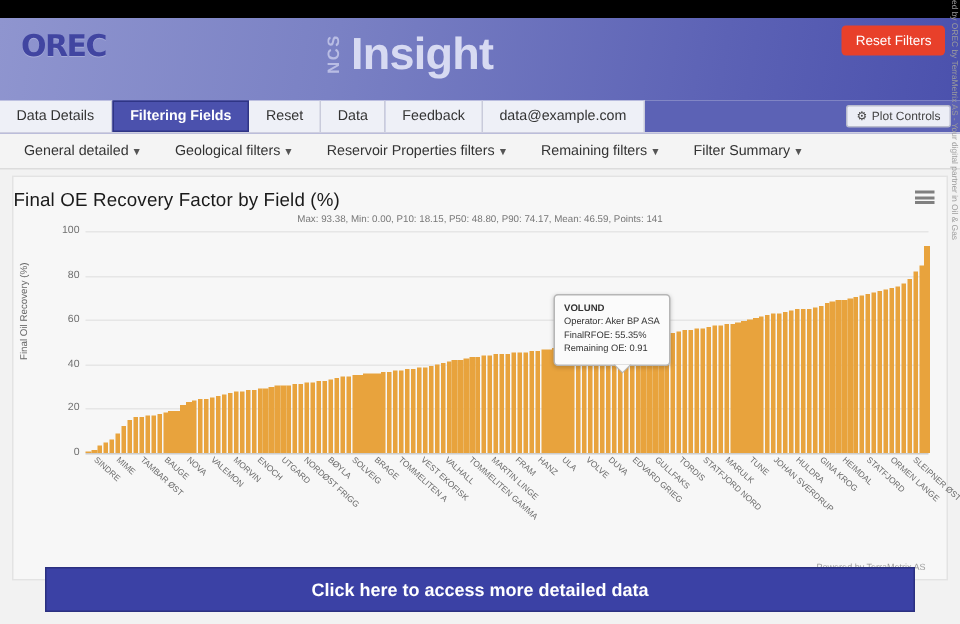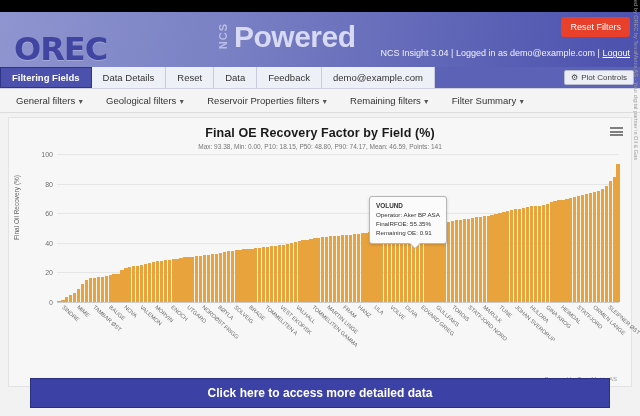--- a/index.html
+++ b/index.html
@@ -16,22 +16,22 @@
   .topstrip { height: 12px; background: #000; }
 
   
   .header {
     position: relative;
     height: 55px;
     background: linear-gradient(100deg, #8f95cf 0%, #7a81c4 35%, #5c62b5 75%, #4b51ad 100%);
     overflow: hidden;
   }
   .logo {
-    position: absolute; left: 14px; top: 18px;
-    font-size: 32px; font-weight: bold; letter-spacing: -1px;
+    position: absolute; left: 14px; top: 6px;
+    font-size: 20px; font-weight: bold; letter-spacing: -1px;
     color: #3b3f9e; opacity: .92;
     font-family: "DejaVu Sans", sans-serif;
     text-shadow: 0 1px 0 rgba(255,255,255,.25);
   }
   .brand { position: absolute; left: 208px; top: 8px; display: flex; align-items: flex-end; }
   .brand-ncs {
     transform: rotate(-90deg);
     transform-origin: center;
     font-size: 11px; font-weight: bold; letter-spacing: 1px;
     color: #b9bde4; margin-right: -4px; margin-bottom: 12px;
@@ -88,21 +88,21 @@
 
   
   .chart-panel {
     position: relative;
     margin: 4px 8px 0 8px;
     height: 270px;
     background: #f7f7f7;
     border: 1px solid #e3e3e3;
   }
   .chart-title {
-    text-align: center; font-size: 12.5px; font-weight: bold;
+    text-align: left; font-size: 12.5px; font-weight: normal;
     color: #1a1a1a; padding-top: 8px; letter-spacing: .1px;
   }
   .chart-sub {
     text-align: center; font-size: 6.5px; color: #777; margin-top: 3px;
   }
   .burger {
     position: absolute; right: 8px; top: 8px;
     width: 13px; height: 11px; cursor: pointer;
     display: flex; flex-direction: column; justify-content: space-between;
     padding: 1px 0;
@@ -184,44 +184,41 @@
 <body>
 
 <div id="screen">
 
   <div class="topstrip"></div>
 
   <div class="header">
     <div class="logo">OREC</div>
     <div class="brand">
       <div class="brand-ncs">NCS</div>
-      <div class="brand-main">Powered</div>
+      <div class="brand-main">Insight</div>
     </div>
     <button class="reset-btn">Reset Filters</button>
-    <div class="userline">
-      <span>NCS Insight 3.04 | Logged in as demo@example.com | </span><a href="#">Logout</a>
-    </div>
   </div>
 
   <div class="tabbar">
+    <div class="tab">Data Details</div>
     <div class="tab active">Filtering Fields</div>
-    <div class="tab">Data Details</div>
     <div class="tab">Reset</div>
     <div class="tab">Data</div>
     <div class="tab">Feedback</div>
-    <div class="tab">demo@example.com</div>
+    <div class="tab">data@example.com</div>
     <div class="plot-controls">
       <span class="gear">⚙</span>
       <span>Plot Controls</span>
     </div>
   </div>
 
   <div class="filterbar">
     <div class="filter-item">
-      <span>General filters</span><span class="caret">▼</span>
+      <span>General detailed</span><span class="caret">▼</span>
     </div>
     <div class="filter-item">
       <span>Geological filters</span><span class="caret">▼</span>
     </div>
     <div class="filter-item">
       <span>Reservoir Properties filters</span><span class="caret">▼</span>
     </div>
     <div class="filter-item">
       <span>Remaining filters</span><span class="caret">▼</span>
     </div>

